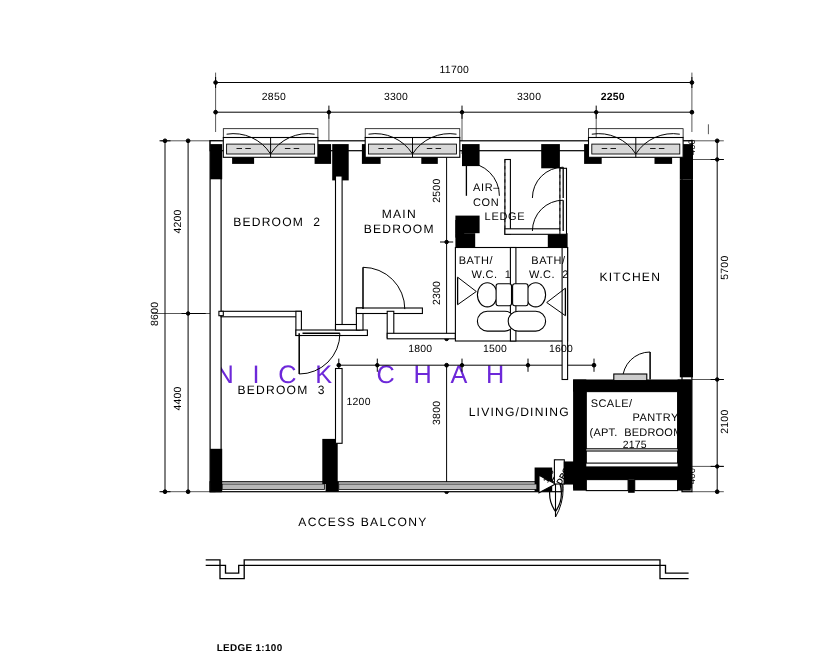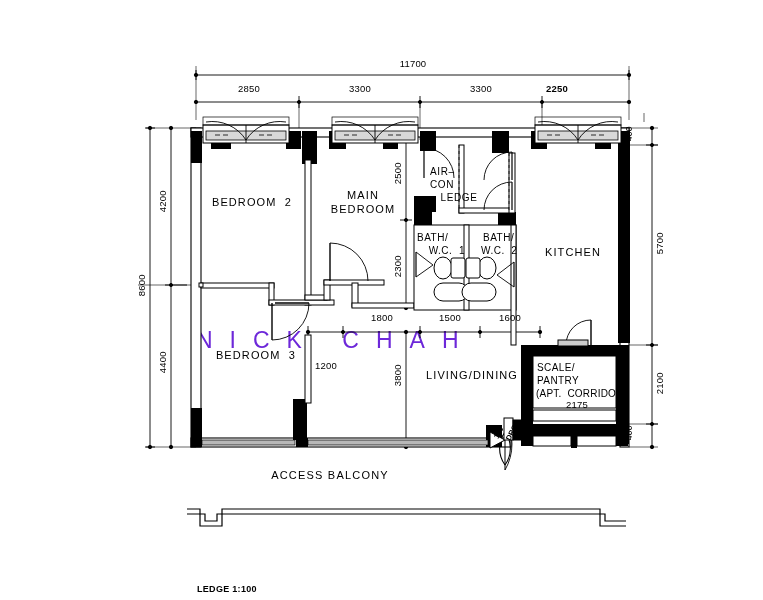--- a/index.html
+++ b/index.html
@@ -439,22 +439,22 @@
   <div class="lbl room-label" style="left:430px; top:179px; width:58px; font-size:10px; text-align:left; letter-spacing:0.6px;">CON</div>
   <div class="lbl room-label" style="left:430px; top:192px; width:58px; font-size:10px; text-align:center; letter-spacing:0.6px;">LEDGE</div>
 
   <div class="lbl room-label" style="left:417px; top:232px; width:48px; font-size:10px; text-align:left; letter-spacing:0.5px;">BATH/</div>
   <div class="lbl room-label" style="left:415px; top:245px; width:50px; font-size:10px; text-align:right; letter-spacing:0.5px;">W.C.  1</div>
 
   <div class="lbl room-label" style="left:483px; top:232px; width:48px; font-size:10px; text-align:left; letter-spacing:0.5px;">BATH/</div>
   <div class="lbl room-label" style="left:481px; top:245px; width:50px; font-size:10px; text-align:left; letter-spacing:0.5px;">W.C.  2</div>
 
   <div class="lbl room-label" style="left:537px; top:362px; width:80px; font-size:10px; text-align:left; letter-spacing:0.4px;">SCALE/</div>
-  <div class="lbl room-label" style="left:537px; top:375px; width:80px; font-size:10px; text-align:left; letter-spacing:0.4px;">PANTRY</div>
-  <div class="lbl room-label" style="left:536px; top:388px; width:90px; font-size:10px; text-align:left; letter-spacing:0.2px;">(APT.  CORRIDOR)</div>
+  <div class="lbl room-label" style="left:537px; top:375px; width:80px; font-size:10px; text-align:right; letter-spacing:0.4px;">PANTRY</div>
+  <div class="lbl room-label" style="left:536px; top:388px; width:90px; font-size:10px; text-align:left; letter-spacing:0.2px;">(APT.  BEDROOM)</div>
   <div class="lbl room-label" style="left:537px; top:400px; width:80px; font-size:9.5px; text-align:center; letter-spacing:0.2px;">2175</div>
 
   <div class="lbl room-label" style="left:250px; top:469px; width:160px; letter-spacing:1.2px;">ACCESS BALCONY</div>
 
   <div class="lbl drop-label" style="left:489px; top:423px; width:26px;">100</div>
   <div class="lbl drop-label" style="left:500px; top:423px; width:30px;">DROP</div>
 
   <div class="lbl title-scale" style="left:197px; top:584px;">LEDGE 1:100</div>
 
 </div>

